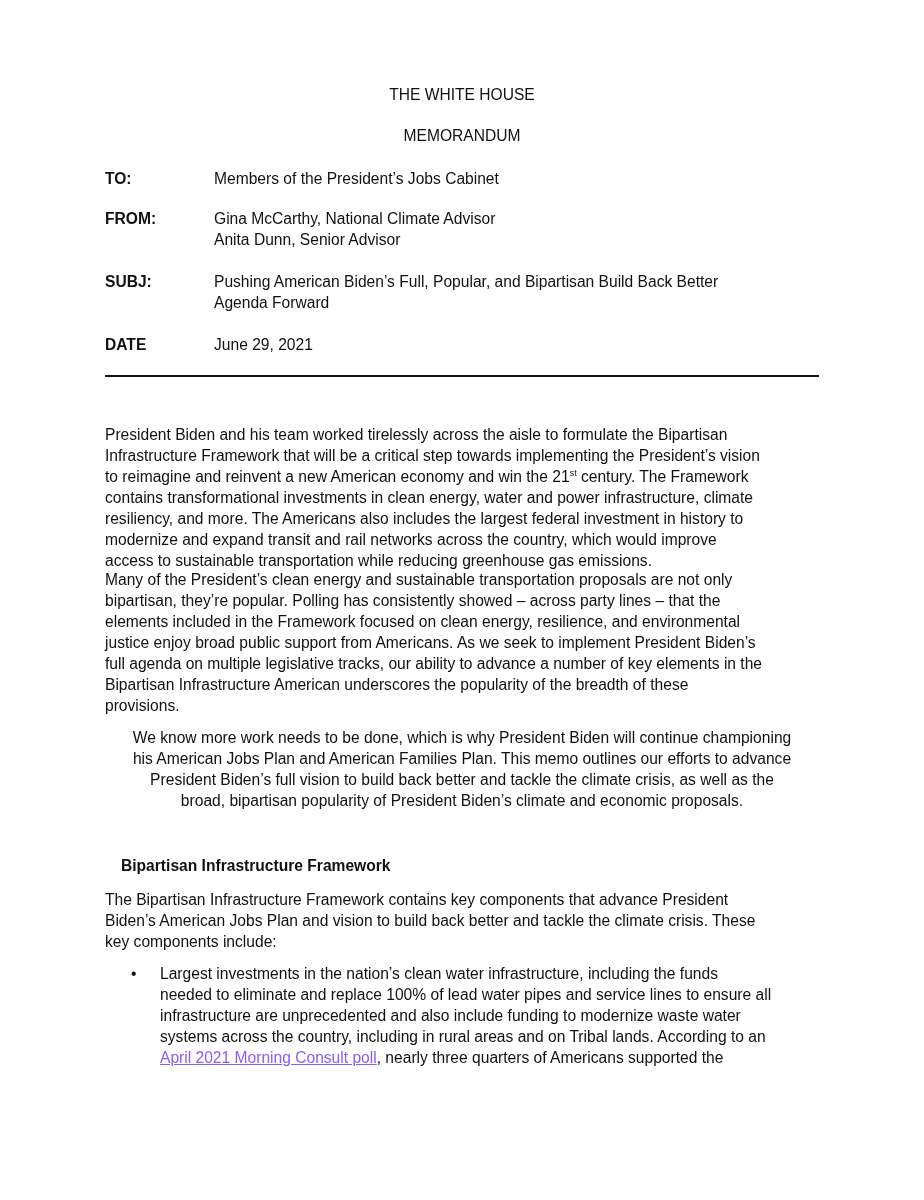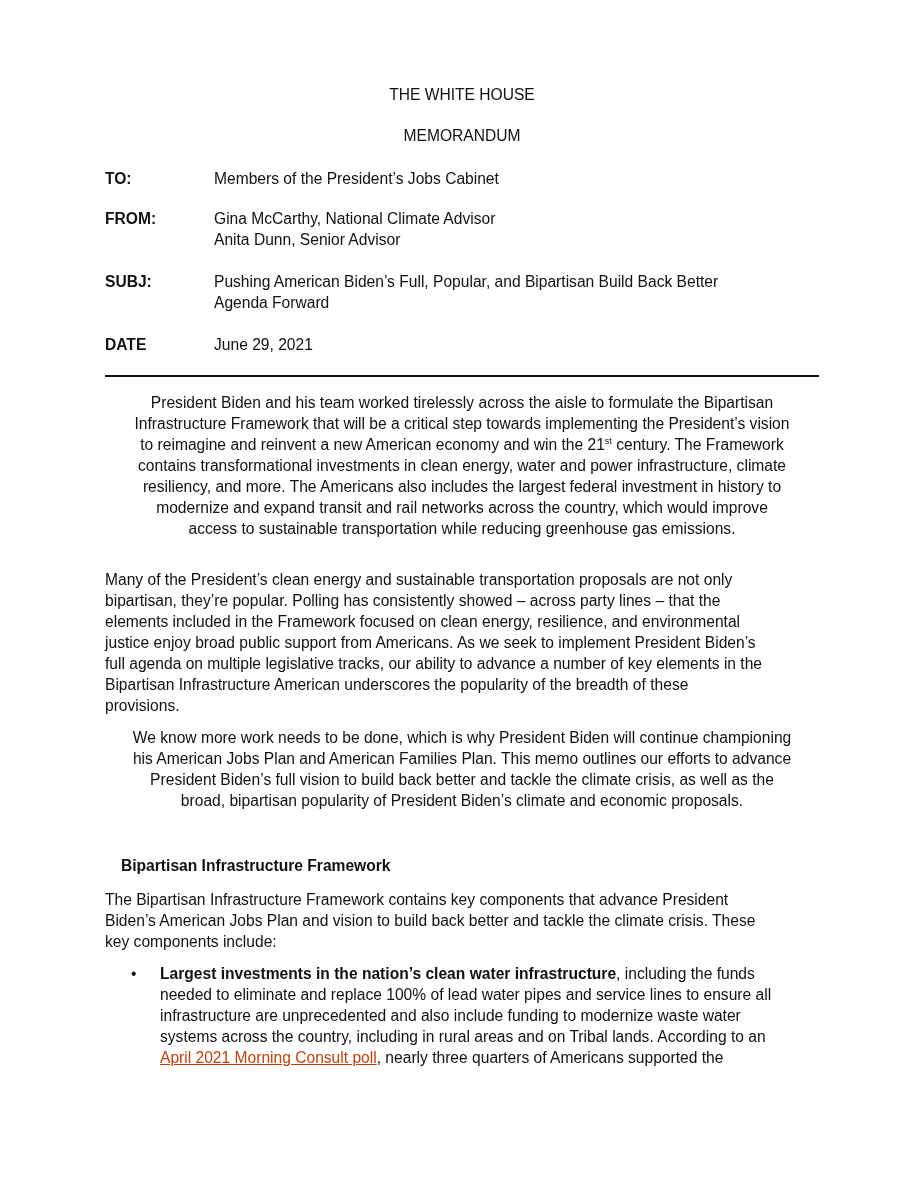--- a/index.html
+++ b/index.html
@@ -66,21 +66,21 @@
       background: #111111;
     }
 
     .para {
       position: absolute;
       left: 0;
       width: 714px;
       margin: 0;
     }
     .para .ln { white-space: nowrap; display: block; }
-    #p1 { top: 392px; text-align: center; }
+    #p1 { top: 424px; }
     #p2 { top: 569px; }
     #p3 { top: 727px; text-align: center; }
 
     #section-heading {
       position: absolute;
       left: 16px;
       top: 855px;
       font-weight: bold;
     }
     #p4 { top: 889px; }
@@ -96,21 +96,21 @@
       left: 26px;
       top: 0;
     }
     .bullet .body {
       position: absolute;
       left: 55px;
       top: 0;
       width: 660px;
     }
     .bullet .body .ln { white-space: nowrap; display: block; }
-    .bold { font-weight: bold; }
+    .bold { font-weight: normal; }
     a.link {
       color: #1f5fbf;
       text-decoration: underline;
     }
     sup { font-size: 9px; line-height: 0; vertical-align: 6px; }
   </style>
 </head>
 <body>
 
 <div class="page">
@@ -185,17 +185,17 @@
     <span class="ln">key components include:</span>
   </p>
 
   <div class="bullet">
     <span class="dot">•</span>
     <div class="body">
       <span class="ln"><span class="bold">Largest investments in the nation’s clean water infrastructure</span><span>, including the funds</span></span>
       <span class="ln">needed to eliminate and replace 100% of lead water pipes and service lines to ensure all</span>
       <span class="ln">infrastructure are unprecedented and also include funding to modernize waste water</span>
       <span class="ln">systems across the country, including in rural areas and on Tribal lands. According to an</span>
-      <span class="ln"><a class="link" href="#" style="color: #c2410c;">April 2021 Morning Consult poll</a><span>, nearly three quarters of Americans supported the</span></span>
+      <span class="ln"><a class="link" href="#" style="color: #8b5cf6;">April 2021 Morning Consult poll</a><span>, nearly three quarters of Americans supported the</span></span>
     </div>
   </div>
 
 </div>
 
 </body></html>

